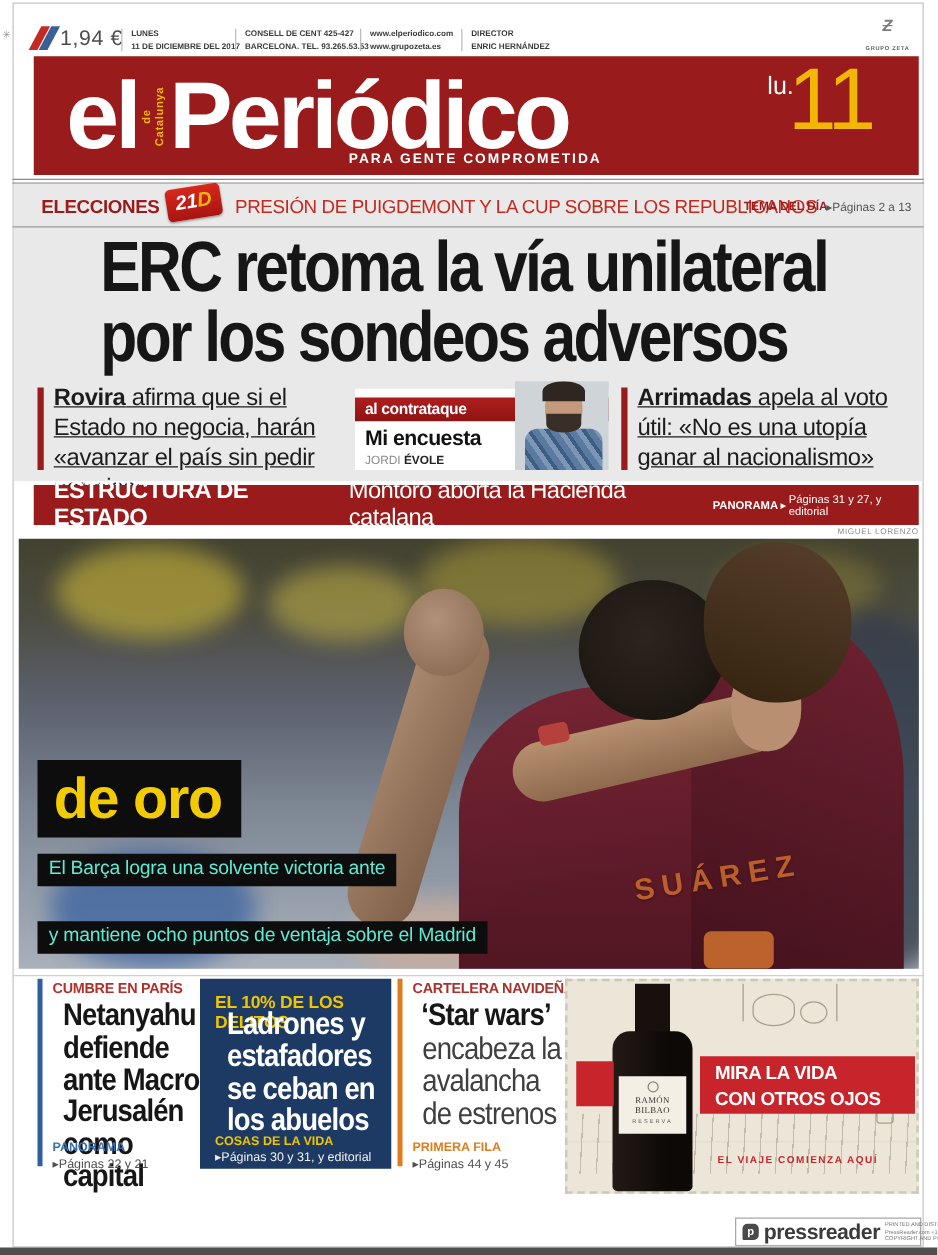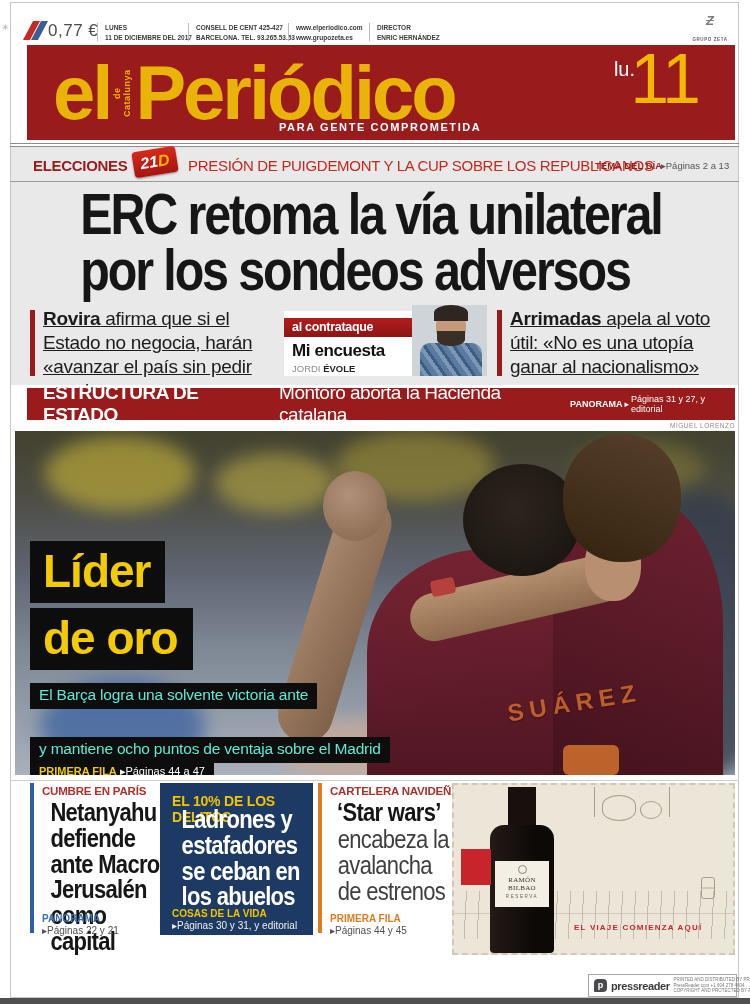--- a/index.html
+++ b/index.html
@@ -21,21 +21,21 @@
   .price { left:48px; top:21px; font-size:17px; color:#4c4c4c; letter-spacing:.5px; }
   .info-col { top:23px; font-size:6.5px; line-height:1.55; color:#3a3a3a; font-weight:bold;
               border-left:1px solid #bdbdbd; padding-left:7px; height:18px; }
   .zeta { left:682px; top:14px; width:56px; text-align:center; color:#7d7d7d; }
   .zeta-mark { font-size:13px; font-style:italic; font-weight:bold; line-height:13px; display:block; text-decoration:line-through; }
   .zeta-name { font-size:4.5px; letter-spacing:.6px; color:#5d5d5d; font-weight:bold; }
 
   
   .masthead { left:27px; top:45px; width:708px; height:95px; background:#9a1b1b; }
   .mast-title { left:26px; top:0px; height:95px; display:flex; align-items:center; }
-  .mast-el, .mast-main { font-size:76px; font-weight:bold; color:#eab308; letter-spacing:-3px; line-height:90px;text-align:center; }
+  .mast-el, .mast-main { font-size:76px; font-weight:bold; color:#ffffff; letter-spacing:-3px; line-height:90px;text-align:center; }
   .mast-vert { writing-mode:vertical-rl; transform:rotate(180deg); font-size:9px; font-weight:bold;
                color:#f2b705; letter-spacing:.5px; height:62px; margin:0 3px 0 2px; text-align:center; }
   .mast-tagline { left:252px; bottom:7px; color:#fff; font-size:11px; font-weight:bold; letter-spacing:1.6px; }
   .mast-lu { right:100px; top:13px; color:#fff; font-size:20px; }
   .mast-day { right:36px; top:-6px; color:#f2b705; font-size:70px; letter-spacing:-2px; }
 
   .hairline-dbl { left:10px; top:143px; width:729px; height:4px;
                   border-top:1px solid #8d8d8d; border-bottom:1px solid #8d8d8d; }
   .gray-panel { left:11px; top:147px; width:727px; height:238px; background:#e9e9e9; }
   .strip-hairline { left:10px; top:181px; width:729px; height:1px; background:#9b9b9b; }
@@ -144,32 +144,32 @@
                color:#fff; font-weight:bold; font-size:15px; line-height:1.4; padding:3px 0 0 12px; letter-spacing:-.3px; }
   .ad-tagline { position:absolute; left:120px; top:138px; font-size:8px; font-weight:bold; color:#c8242b; letter-spacing:1.2px; }
   .ad-hourglass { position:absolute; right:18px; top:92px; width:14px; height:22px; border:1px solid #a79f8c;
                   border-radius:3px; background:linear-gradient(transparent 45%, #cfc7b4 45% 55%, transparent 55%); }
 
   
   .pr-box { left:588px; top:974px; width:149px; height:23px; border:1px solid #a8a8a8; background:#fff;
             display:flex; align-items:center; padding:0 5px; gap:4px; }
   .pr-bubble { width:13px; height:13px; background:#4a4a4c; border-radius:4px 4px 4px 1px; color:#fff;
                font-size:9px; font-weight:bold; text-align:center; line-height:13px; flex:0 0 auto; }
-  .pr-word { font-size:11px; font-weight:bold; color:#3b3b3d; letter-spacing:-.4px; flex:0 0 auto; }
+  .pr-word { font-size:17px; font-weight:bold; color:#3b3b3d; letter-spacing:-.4px; flex:0 0 auto; }
   .pr-fine { font-size:4.5px; color:#777; line-height:1.3; white-space:nowrap; }
 </style>
 </head>
 <body>
 
 <div class="abs page-frame"></div>
 
 <span class="abs margin-mark">✳</span>
 <div class="abs stripe stripe-red"></div>
 <div class="abs stripe stripe-blue"></div>
-<div class="abs price">0,77 €</div>
+<div class="abs price">1,94 €</div>
 <div class="abs info-col" style="left:97px">
   <div>LUNES</div>
   <div>11 DE DICIEMBRE DEL 2017</div>
 </div>
 <div class="abs info-col" style="left:188px">
   <div>CONSELL DE CENT 425-427</div>
   <div>BARCELONA. TEL. 93.265.53.53</div>
 </div>
 <div class="abs info-col" style="left:288px">
   <div>www.elperiodico.com</div>
@@ -248,25 +248,23 @@
   <div class="fist"></div>
   <div class="suarez-body"></div>
   <div class="messi-body"></div>
   <div class="messi-arm"></div>
   <div class="messi-face"></div>
   <div class="suarez-hair"></div>
   <div class="messi-hair"></div>
   <div class="band"></div>
   <div class="jersey-name">SUÁREZ</div>
   <div class="jersey-num"></div>
-  <div class="photo-hl" style="top:110px">Líder</div>
   <div class="photo-hl" style="top:177px">de oro</div>
   <div class="photo-cap" style="top:252px">El Barça logra una solvente victoria ante</div>
   <div class="photo-cap" style="top:306px">y mantiene ocho puntos de ventaja sobre el Madrid</div>
-  <div class="photo-kick" style="top:331px"><span class="y">PRIMERA FILA</span> <span>▸</span><span>Páginas 44 a 47</span></div>
 </div>
 
 <div class="abs row-hairline"></div>
 
 <div class="abs story-bar" style="left:30px;background:#2e5f9e"></div>
 <div class="abs kicker" style="left:42px;top:785px;color:#b0302a">CUMBRE EN PARÍS</div>
 <div class="abs bh pre" style="left:42px;top:800px;width:140px">Netanyahu
 defiende
 ante Macron
 Jerusalén
@@ -301,20 +299,22 @@
   <div class="ad-post" style="left:215px"></div>
   <div class="ad-hourglass"></div>
   <div class="bottle-neck"></div>
   <div class="bottle-body"></div>
   <div class="bottle-label">
     <div class="bottle-emblem"></div>
     <div class="bottle-brand">RAMÓN BILBAO</div>
     <div class="bottle-sub">RESERVA</div>
   </div>
   <div class="ad-redsq"></div>
+  <div class="ad-banner pre">MIRA LA VIDA
+CON OTROS OJOS</div>
   <div class="ad-tagline">EL VIAJE COMIENZA AQUÍ</div>
 </div>
 
 <div class="abs pr-box">
   <span class="pr-bubble">p</span>
   <span class="pr-word">pressreader</span>
   <span class="pr-fine">
     <span style="display:block">PRINTED AND DISTRIBUTED BY PRESSREADER</span>
     <span style="display:block">PressReader.com  +1 604 278 4604</span>
     <span style="display:block">COPYRIGHT AND PROTECTED BY APPLICABLE LAW</span>

